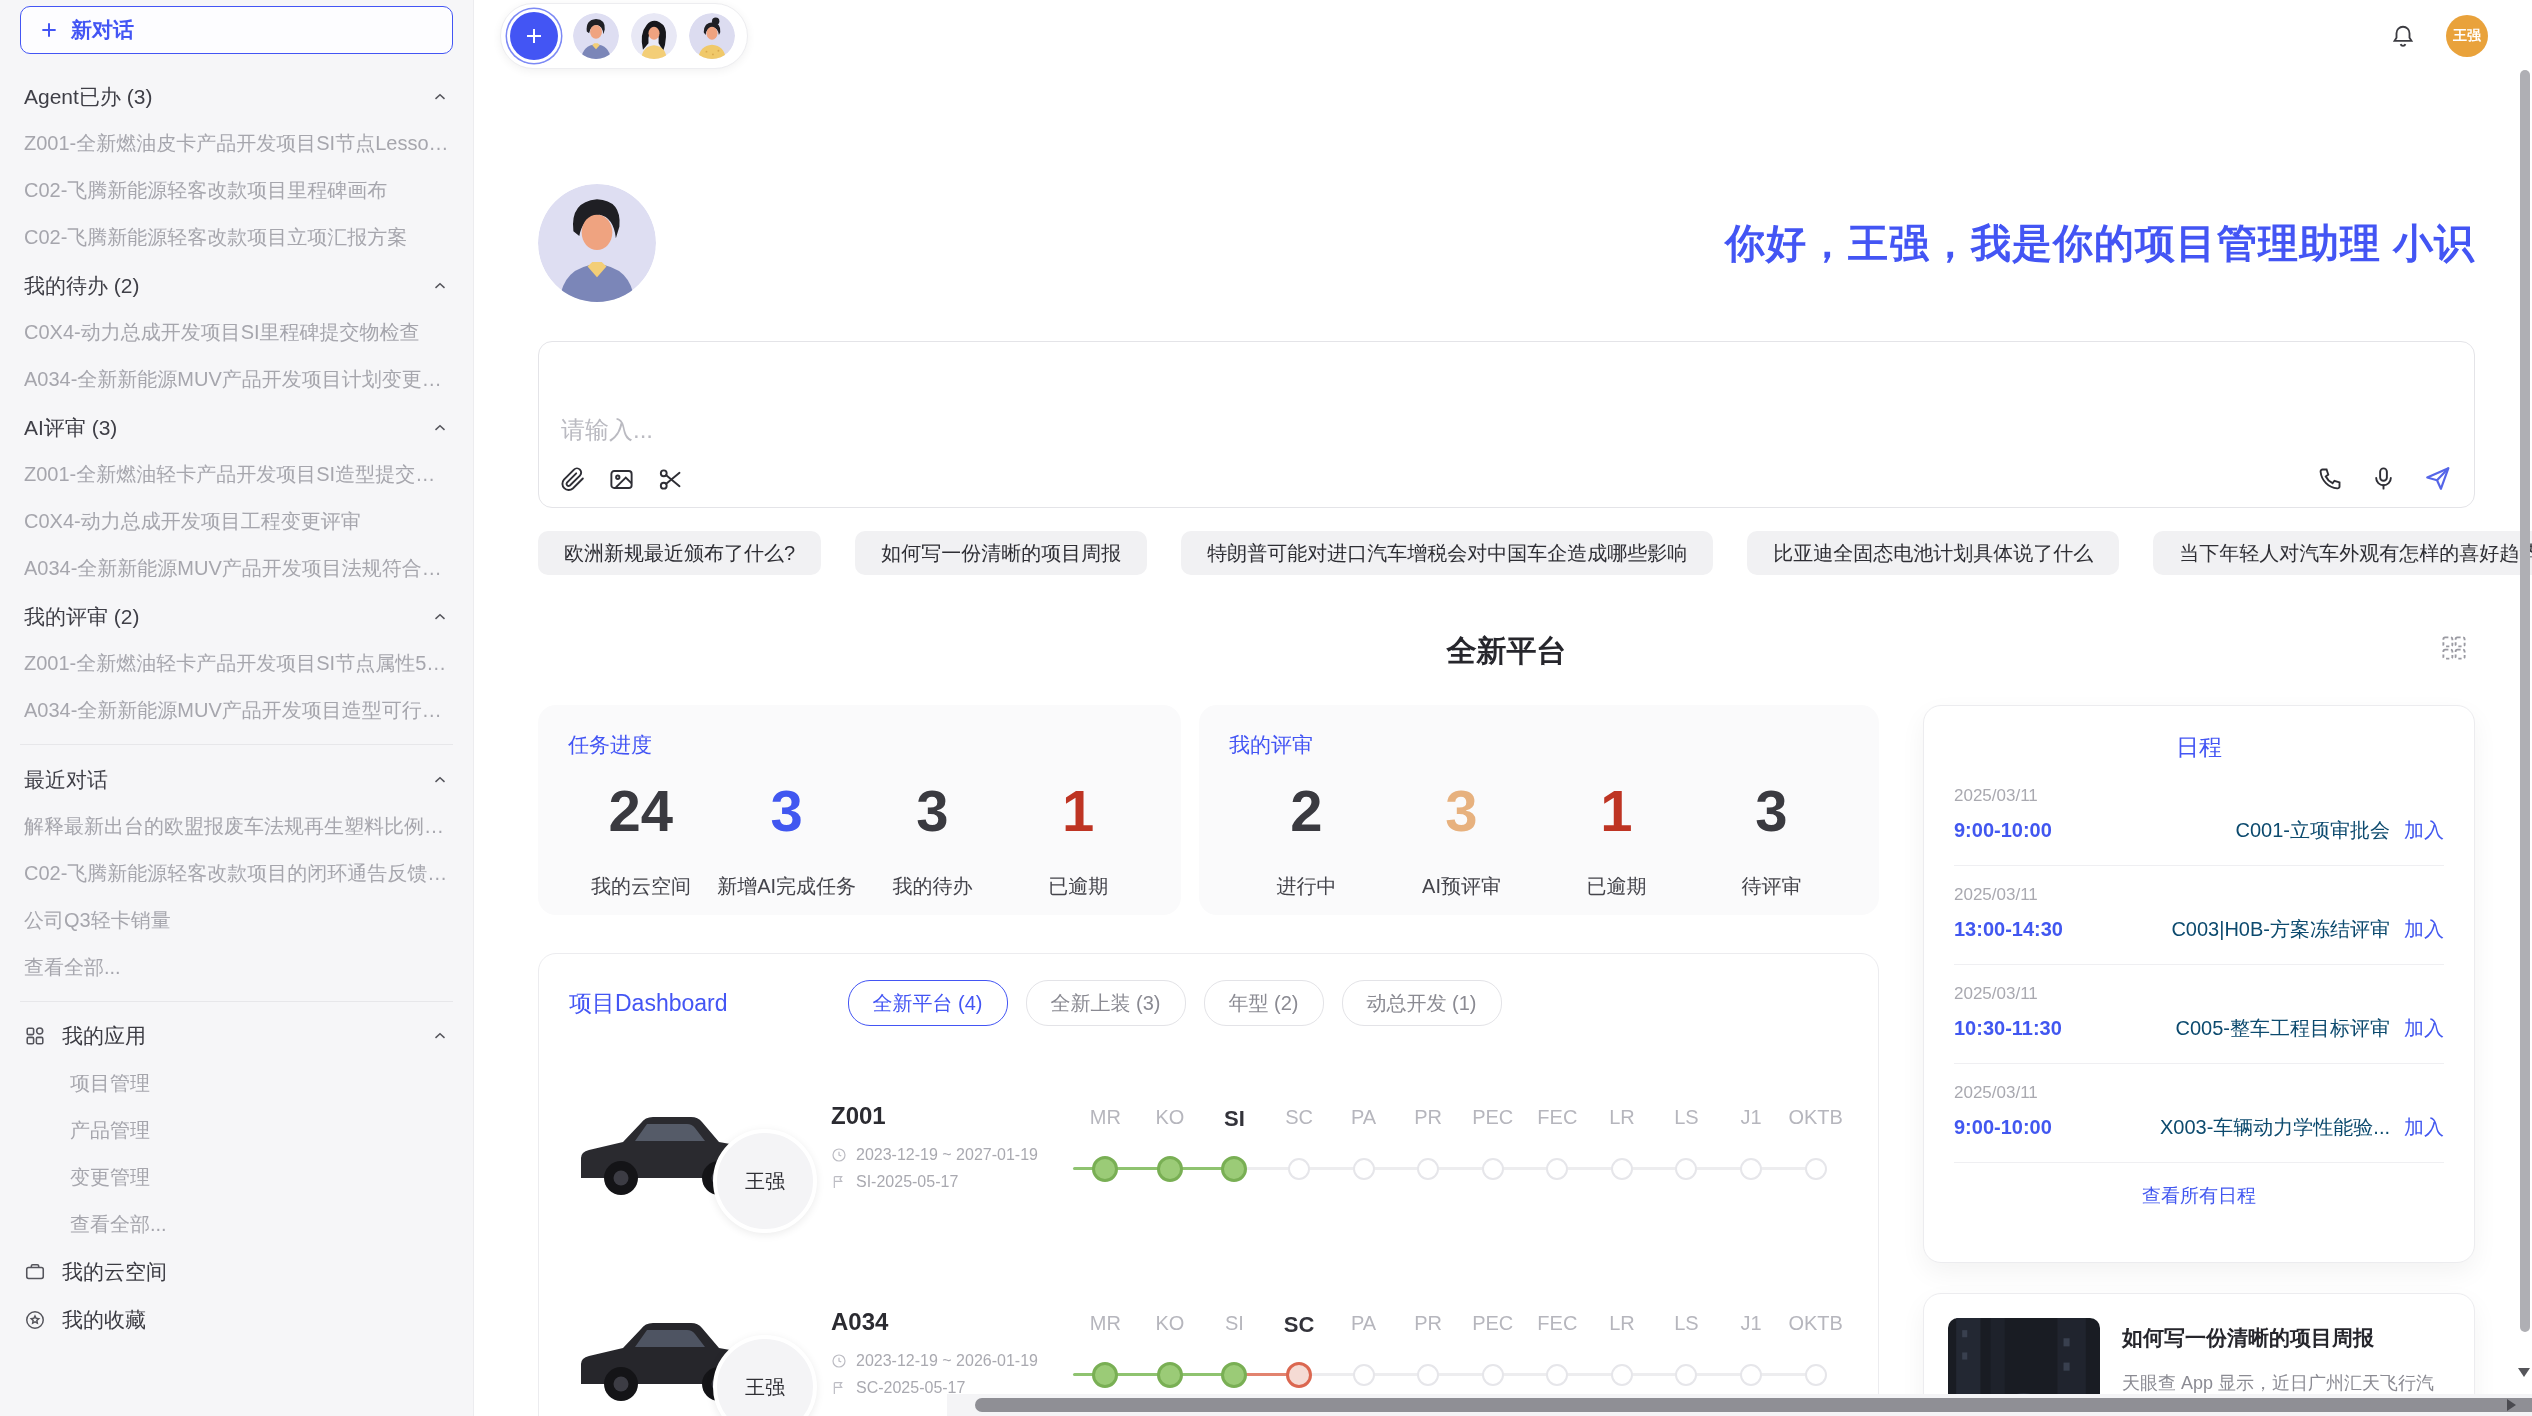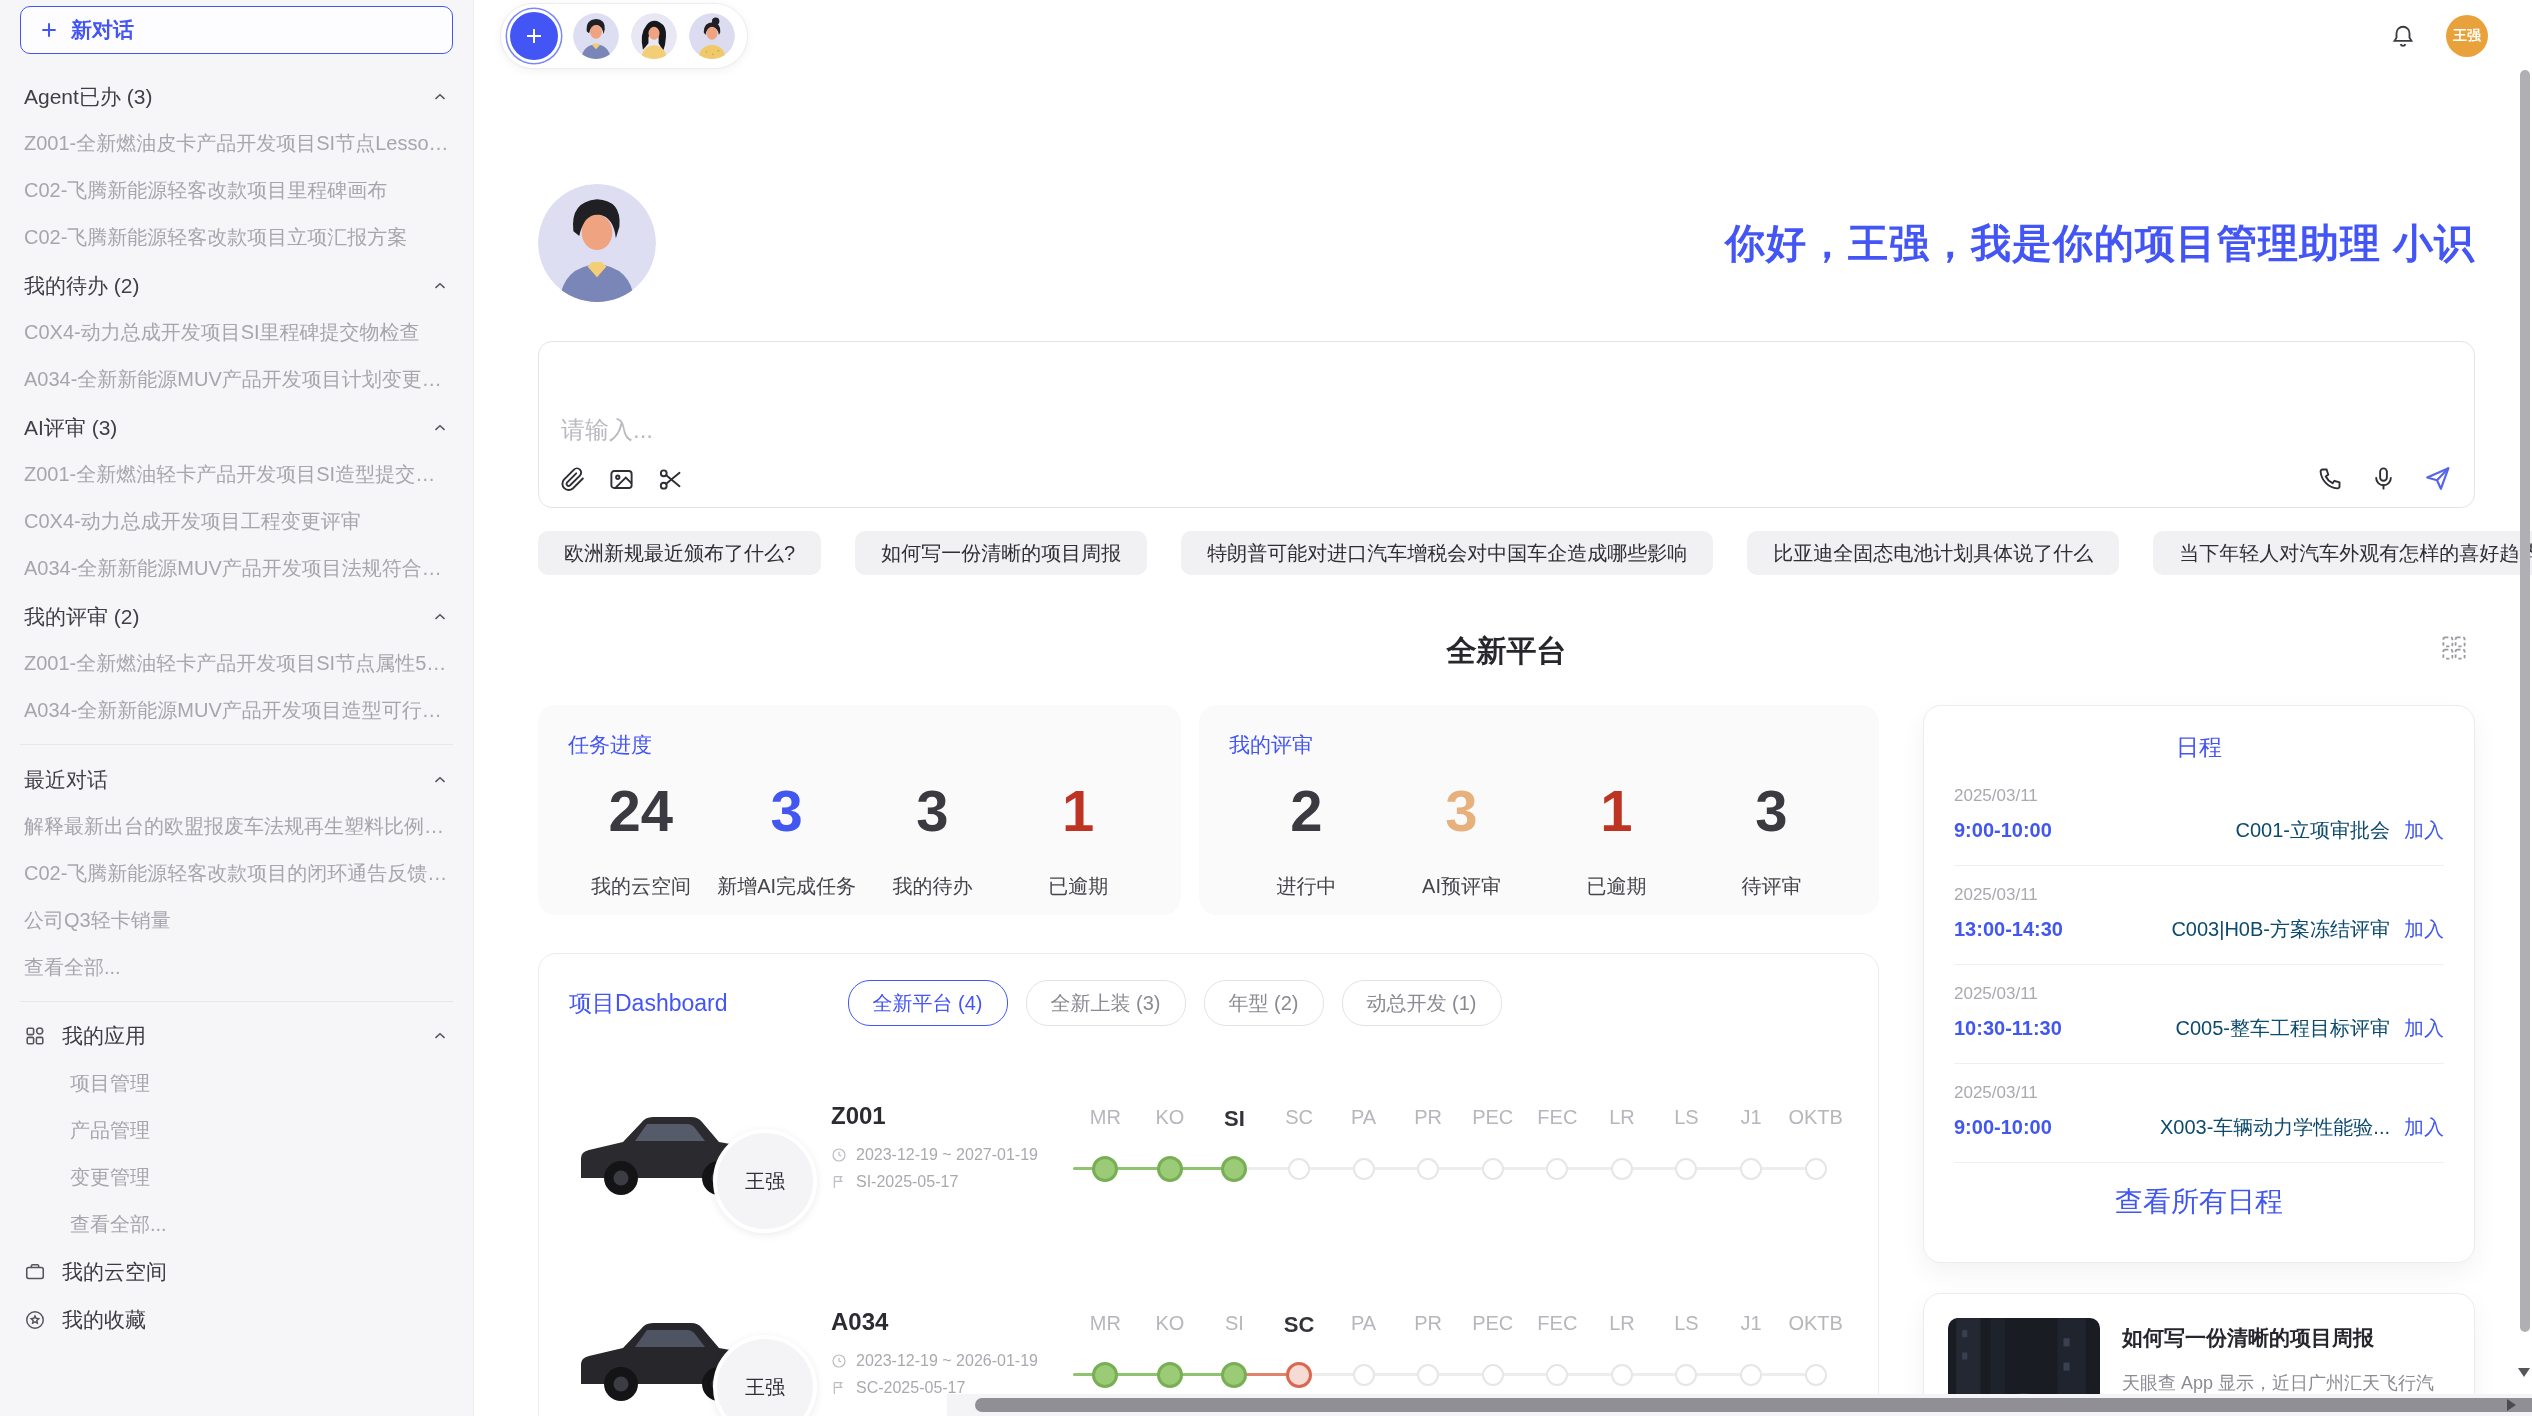--- a/index.html
+++ b/index.html
@@ -108,21 +108,21 @@
 
   .sched-card{border:1.5px solid #ECECEF;border-radius:18px;box-shadow:0 10px 26px rgba(0,0,0,.05);
               padding:26px 30px 0;height:558px;box-sizing:border-box;background:#fff;}
   .sched-title{text-align:center;color:#4355F4;font-size:23px;margin-bottom:4px;}
   .sched-item{padding:19px 0 21px;border-bottom:1px solid #EFEFF2;}
   .sched-date{font-size:17px;color:#A9A9B0;margin-bottom:11px;}
   .sched-line{display:flex;align-items:center;}
   .sched-time{width:168px;color:#4157F0;font-weight:bold;font-size:20px;}
   .sched-name{flex:1;color:#0c4a6e;font-size:20px;white-space:nowrap;overflow:hidden;text-overflow:ellipsis;text-align:right;}
   .sched-join{color:#4157F0;font-size:20px;margin-left:14px;cursor:pointer;}
-  .sched-footer{text-align:center;color:#4157F0;font-size:28px;padding:20px 0 22px;cursor:pointer;}
+  .sched-footer{text-align:center;color:#4157F0;font-size:19px;padding:20px 0 22px;cursor:pointer;}
 
   .news-card{margin-top:30px;border:1.5px solid #ECECEF;border-radius:18px;box-shadow:0 10px 26px rgba(0,0,0,.05);
              padding:24px;display:flex;gap:22px;background:#fff;height:210px;box-sizing:border-box;}
   .news-img{width:152px;height:152px;border-radius:10px;overflow:hidden;flex:none;}
   .news-title{font-size:21px;font-weight:bold;color:#26262C;margin:6px 0 18px;}
   .news-snippet{font-size:18px;color:#8B8B93;line-height:1.55;}
 
   
   .vscroll{position:absolute;top:0;right:0;width:14px;height:100%;}
   .vscroll .thumb{position:absolute;top:70px;right:2px;width:10px;height:1262px;border-radius:5px;background:#AFAFB4;}

